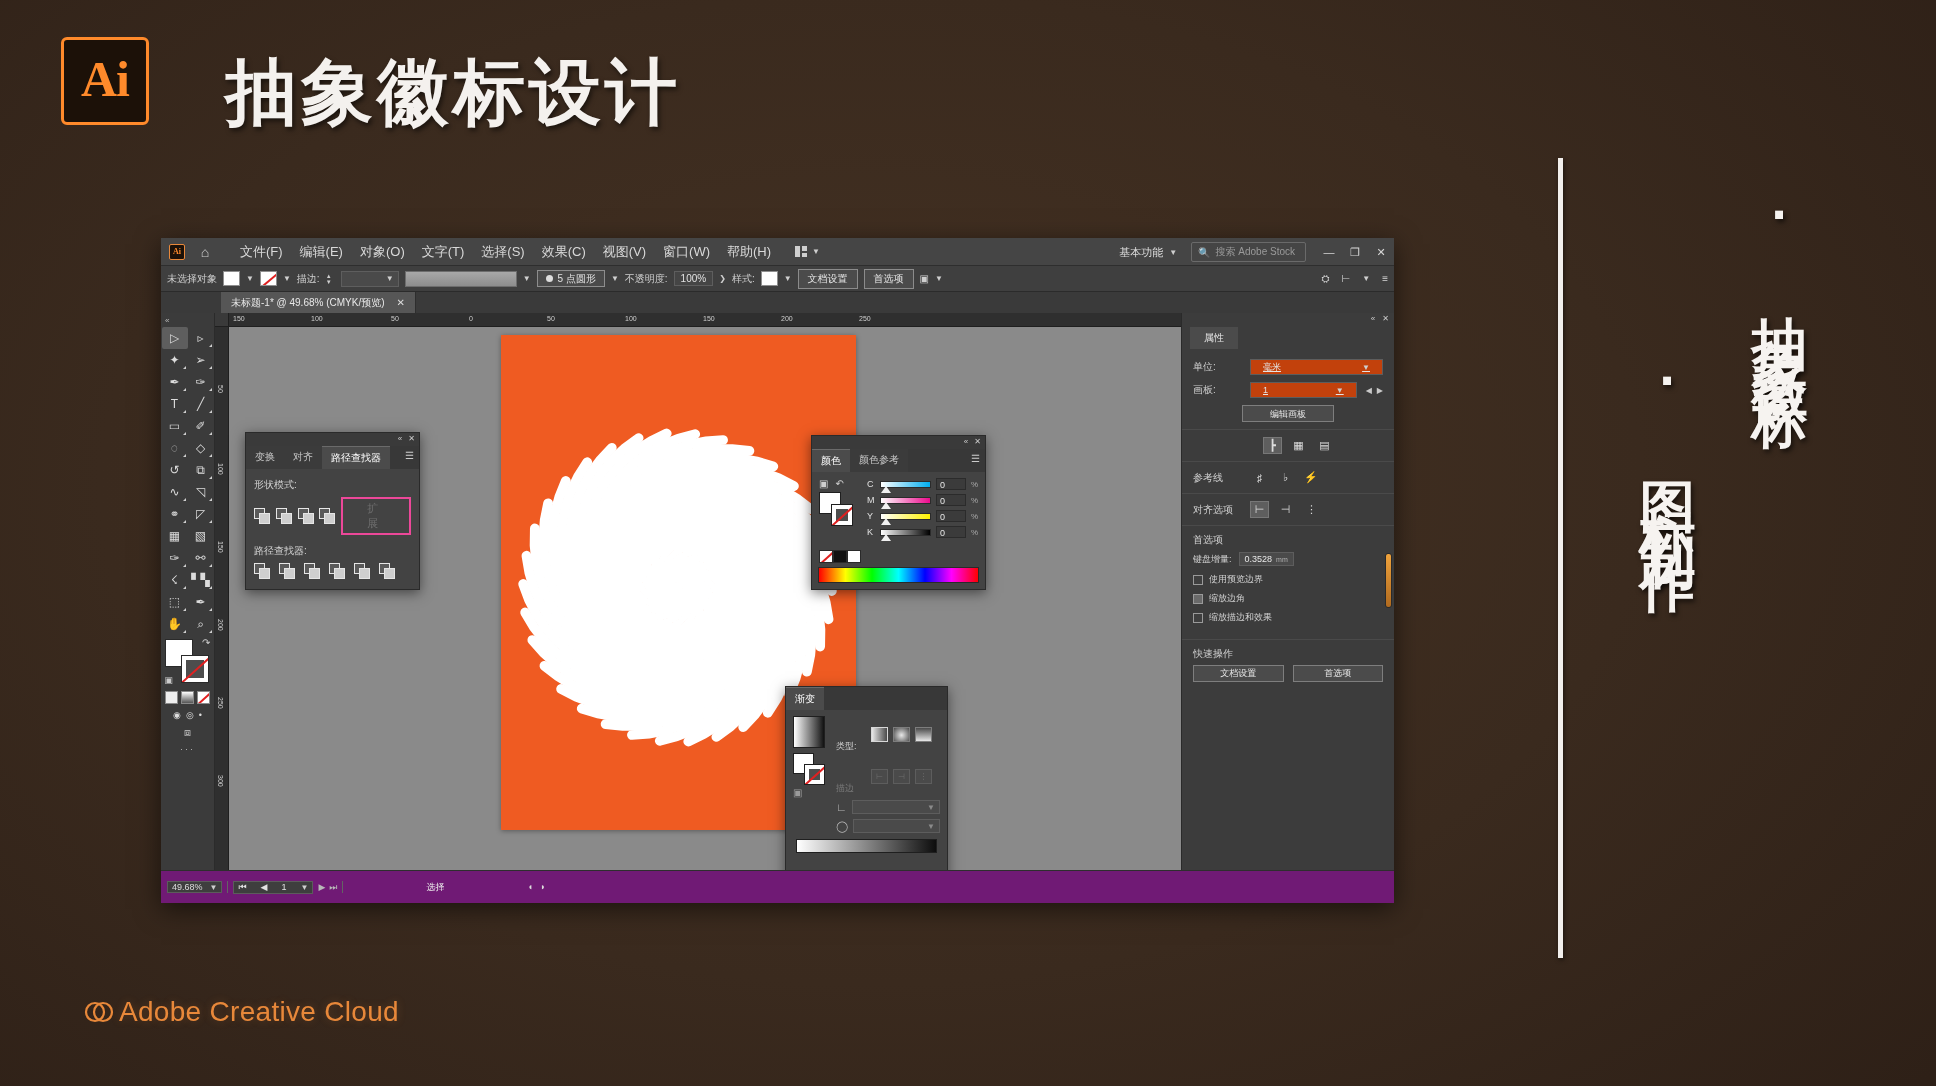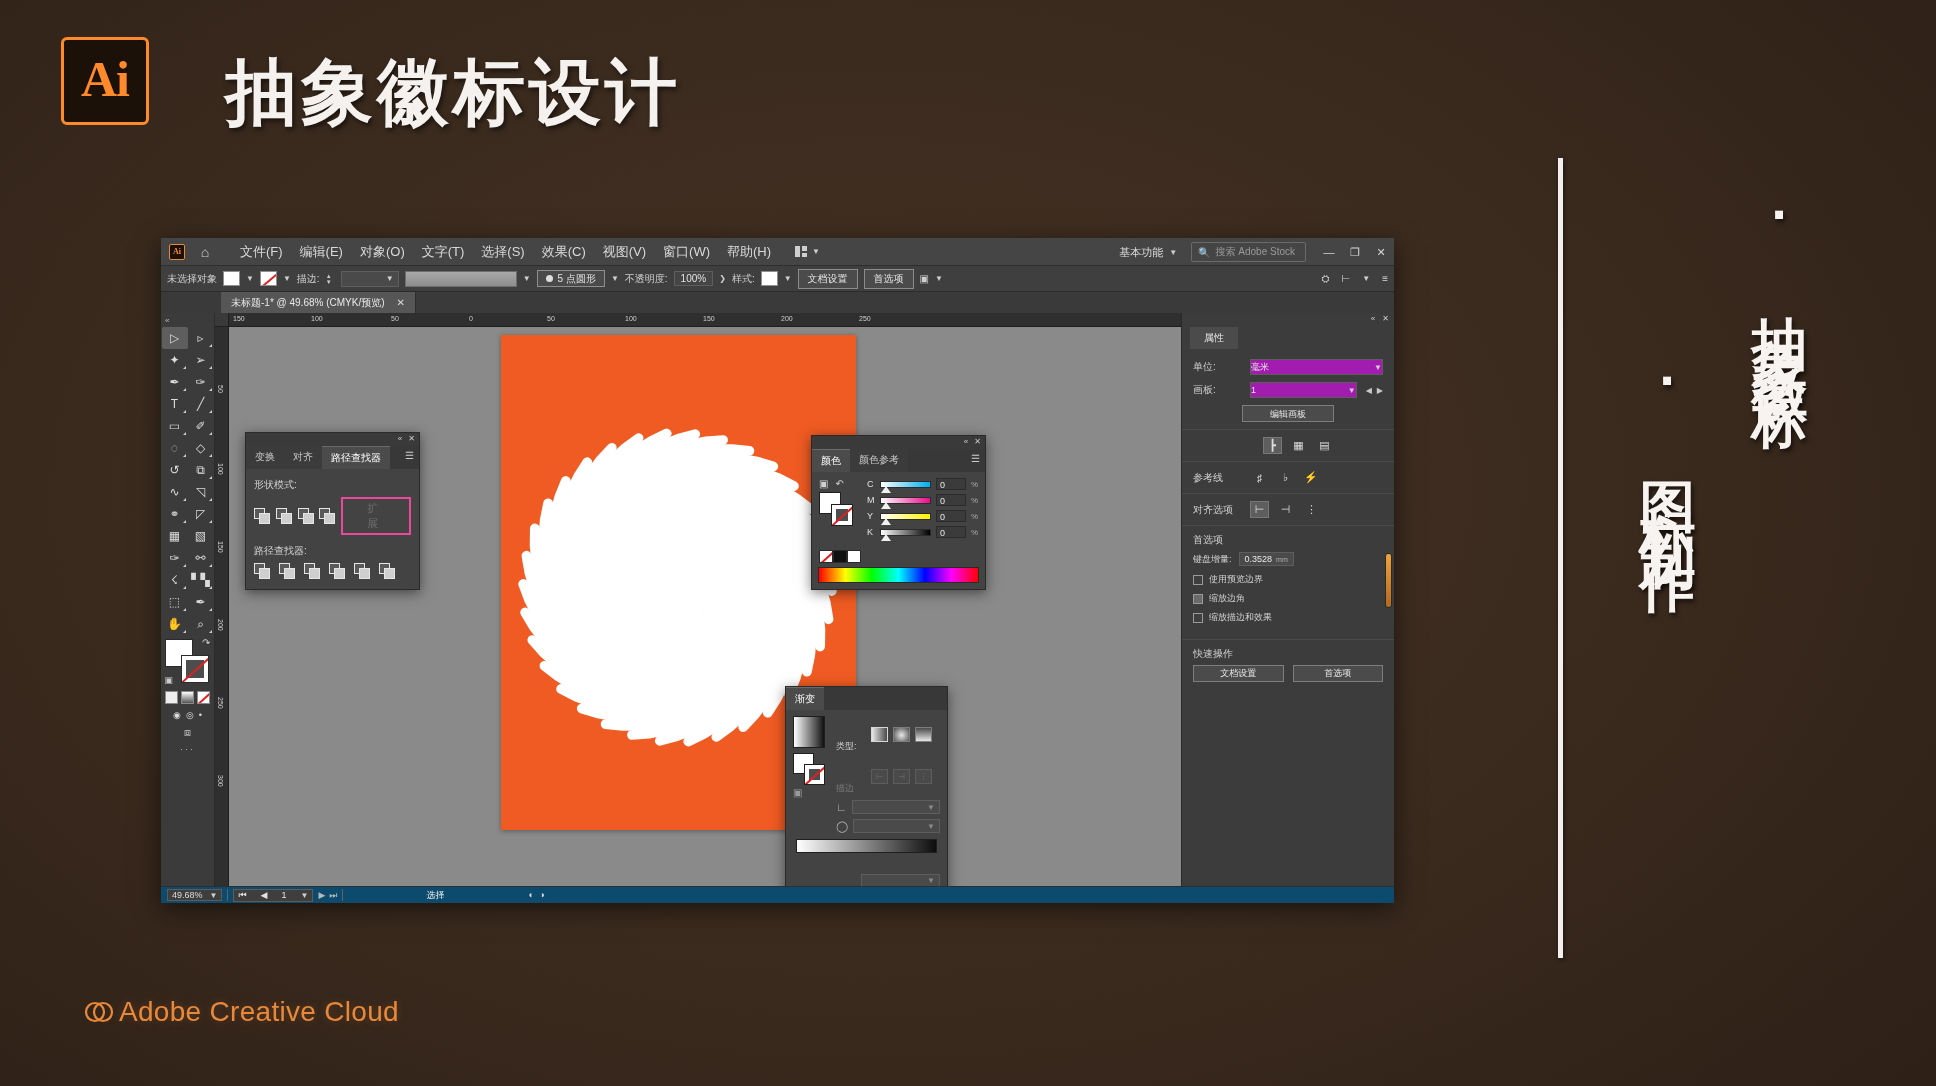--- a/index.html
+++ b/index.html
@@ -468,23 +468,23 @@
   .pd-tab {
     display: inline-block; background: #4b4b4b; color: #e6e6e6;
     font-size: 10px; padding: 4px 14px; margin-left: 8px; margin-top: 2px;
   }
   .pd-head { height: 12px; position: relative; }
   .pd-head .hb { position: absolute; right: 5px; top: 1px; color: #ccc; font-size: 8px; display: flex; gap: 7px; }
   .pd-sec { padding: 7px 11px; border-bottom: 1px solid #4a4a4a; }
   .pd-row { display: flex; align-items: center; gap: 9px; margin-bottom: 7px; }
   .pd-lbl { width: 48px; font-size: 10px; color: #d0d0d0; }
   .pd-sel {
-    flex: 1; height: 16px; background: #a21caf; border: 1px solid #5d5d5d;
+    flex: 1; height: 16px; background: #c2410c; border: 1px solid #5d5d5d;
     display: flex; align-items: center; justify-content: space-between;
-    padding: 0 0; font-size: 9px; color: #e4e4e4;
+    padding: 0 12px; font-size: 9px; color: #e4e4e4; text-decoration: underline;
   }
   .pd-arrows { display: flex; gap: 5px; color: #c9c9c9; font-size: 8px; }
   .pd-btn-wide {
     display: block; margin: 0 auto; width: 92px; height: 17px;
     border: 1px solid #7e7e7e; background: #4b4b4b;
     font-size: 9px; color: #e6e6e6; text-align: center; line-height: 16px;
   }
   .pd-iconrow { display: flex; gap: 7px; }
   .pd-ico {
     width: 19px; height: 17px; border: 1px solid transparent;
@@ -508,22 +508,22 @@
     font-size: 9px; color: #e6e6e6; display: flex; align-items: center; justify-content: center;
   }
   .pd-scroll {
     position: absolute; right: 2px; top: 240px; width: 7px; height: 55px;
     background: linear-gradient(#f0a33c, #b06a1f); border-radius: 3px;
     border: 1px solid #2a2a2a;
   }
 
   
   .statusbar {
-    position: absolute; left: 0; right: 0; bottom: 0; height: 17px;
-    background: #0c4a6e; border-top: 1px solid #2e2e2e;
+    position: absolute; left: 0; right: 0; bottom: 0; height: 33px;
+    background: #701a75; border-top: 1px solid #2e2e2e;
     display: flex; align-items: center; gap: 5px; padding: 0 6px;
     font-size: 9px; color: #ddd;
   }
   .sb-zoom {
     background: #3e3e3e; border: 1px solid #5c5c5c; padding: 0 4px;
     display: flex; align-items: center; gap: 7px;
   }
   .sb-nav { display: flex; align-items: center; gap: 4px; color: #b8b8b8; }
   .sb-page {
     background: #3e3e3e; border: 1px solid #5c5c5c; padding: 0 4px;

